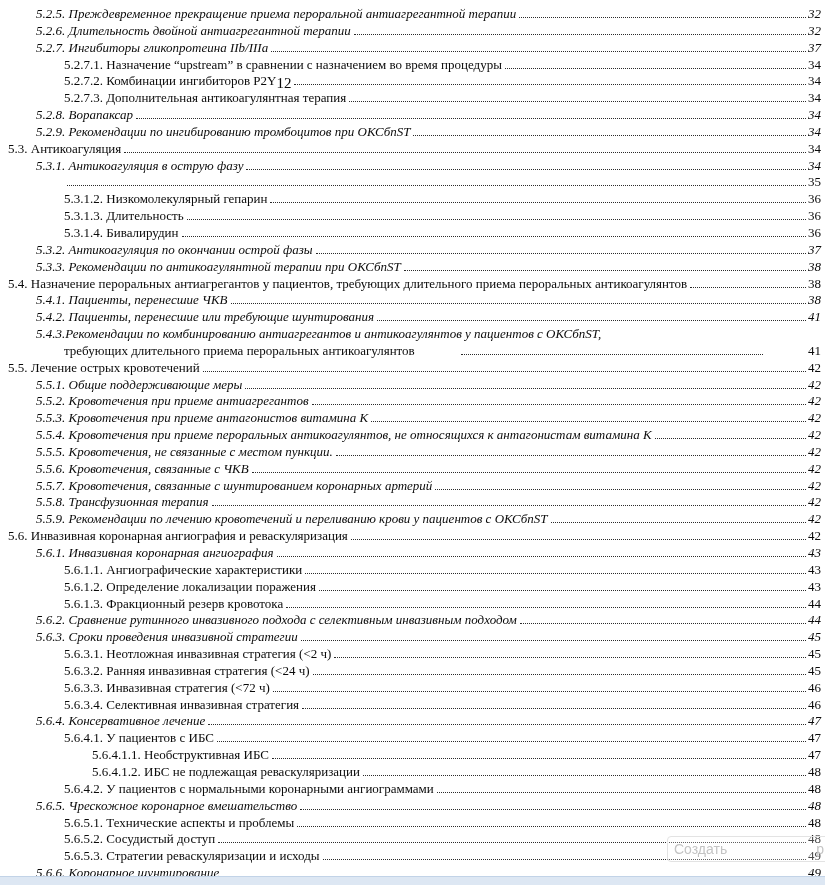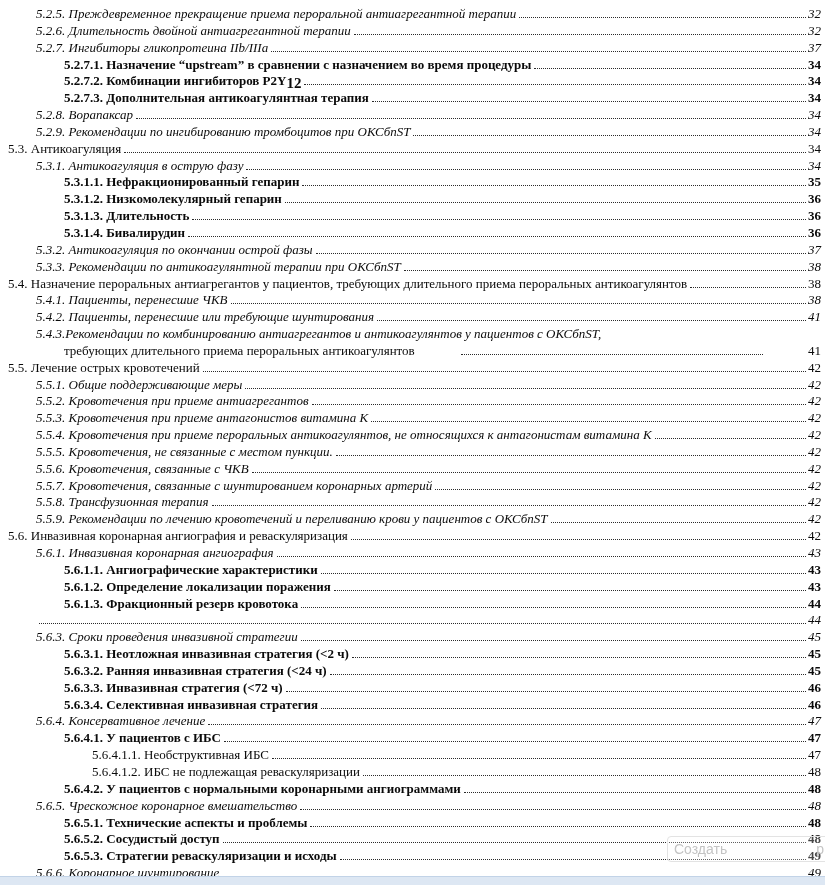--- a/index.html
+++ b/index.html
@@ -20,21 +20,21 @@
     font-size: 13px;
     line-height: 16.85px;
   }
   .toc-line {
     display: flex;
     align-items: baseline;
     white-space: nowrap;
   }
   .lvl-1 { padding-left: 0; }
   .lvl-2 { padding-left: 28px; font-style: italic; }
-  .lvl-3 { padding-left: 56px; font-weight: bold; }
+  .lvl-3 { padding-left: 56px; }
   .lvl-4 { padding-left: 84px; }
   .wrap-cont-2 { padding-left: 56px; gap: 43px; }
   .entry-text { white-space: nowrap; }
   .entry-text sub {
     font-size: 15px;
     line-height: 0;
     vertical-align: -3px;
   }
   .leader {
     flex: 1 1 auto;
@@ -124,21 +124,20 @@
       <span class="entry-text">5.3. Антикоагуляция</span>
       <span class="leader"></span>
       <span class="page-num">34</span>
     </div>
     <div class="toc-line lvl-2">
       <span class="entry-text">5.3.1. Антикоагуляция в острую фазу</span>
       <span class="leader"></span>
       <span class="page-num">34</span>
     </div>
     <div class="toc-line lvl-3">
-      <span class="entry-text">5.3.1.1. Нефракционированный гепарин</span>
       <span class="leader"></span>
       <span class="page-num">35</span>
     </div>
     <div class="toc-line lvl-3">
       <span class="entry-text">5.3.1.2. Низкомолекулярный гепарин</span>
       <span class="leader"></span>
       <span class="page-num">36</span>
     </div>
     <div class="toc-line lvl-3">
       <span class="entry-text">5.3.1.3. Длительность</span>
@@ -253,20 +252,21 @@
       <span class="entry-text">5.6.1.2. Определение локализации поражения</span>
       <span class="leader"></span>
       <span class="page-num">43</span>
     </div>
     <div class="toc-line lvl-3">
       <span class="entry-text">5.6.1.3. Фракционный резерв кровотока </span>
       <span class="leader"></span>
       <span class="page-num">44</span>
     </div>
     <div class="toc-line lvl-2">
+      <span class="entry-text">5.6.2. Сравнение рутинного инвазивного подхода с селективным инвазивным подходом </span>
       <span class="leader"></span>
       <span class="page-num">44</span>
     </div>
     <div class="toc-line lvl-2">
       <span class="entry-text">5.6.3. Сроки проведения инвазивной стратегии</span>
       <span class="leader"></span>
       <span class="page-num">45</span>
     </div>
     <div class="toc-line lvl-3">
       <span class="entry-text">5.6.3.1. Неотложная инвазивная стратегия (&lt;2 ч)</span>

